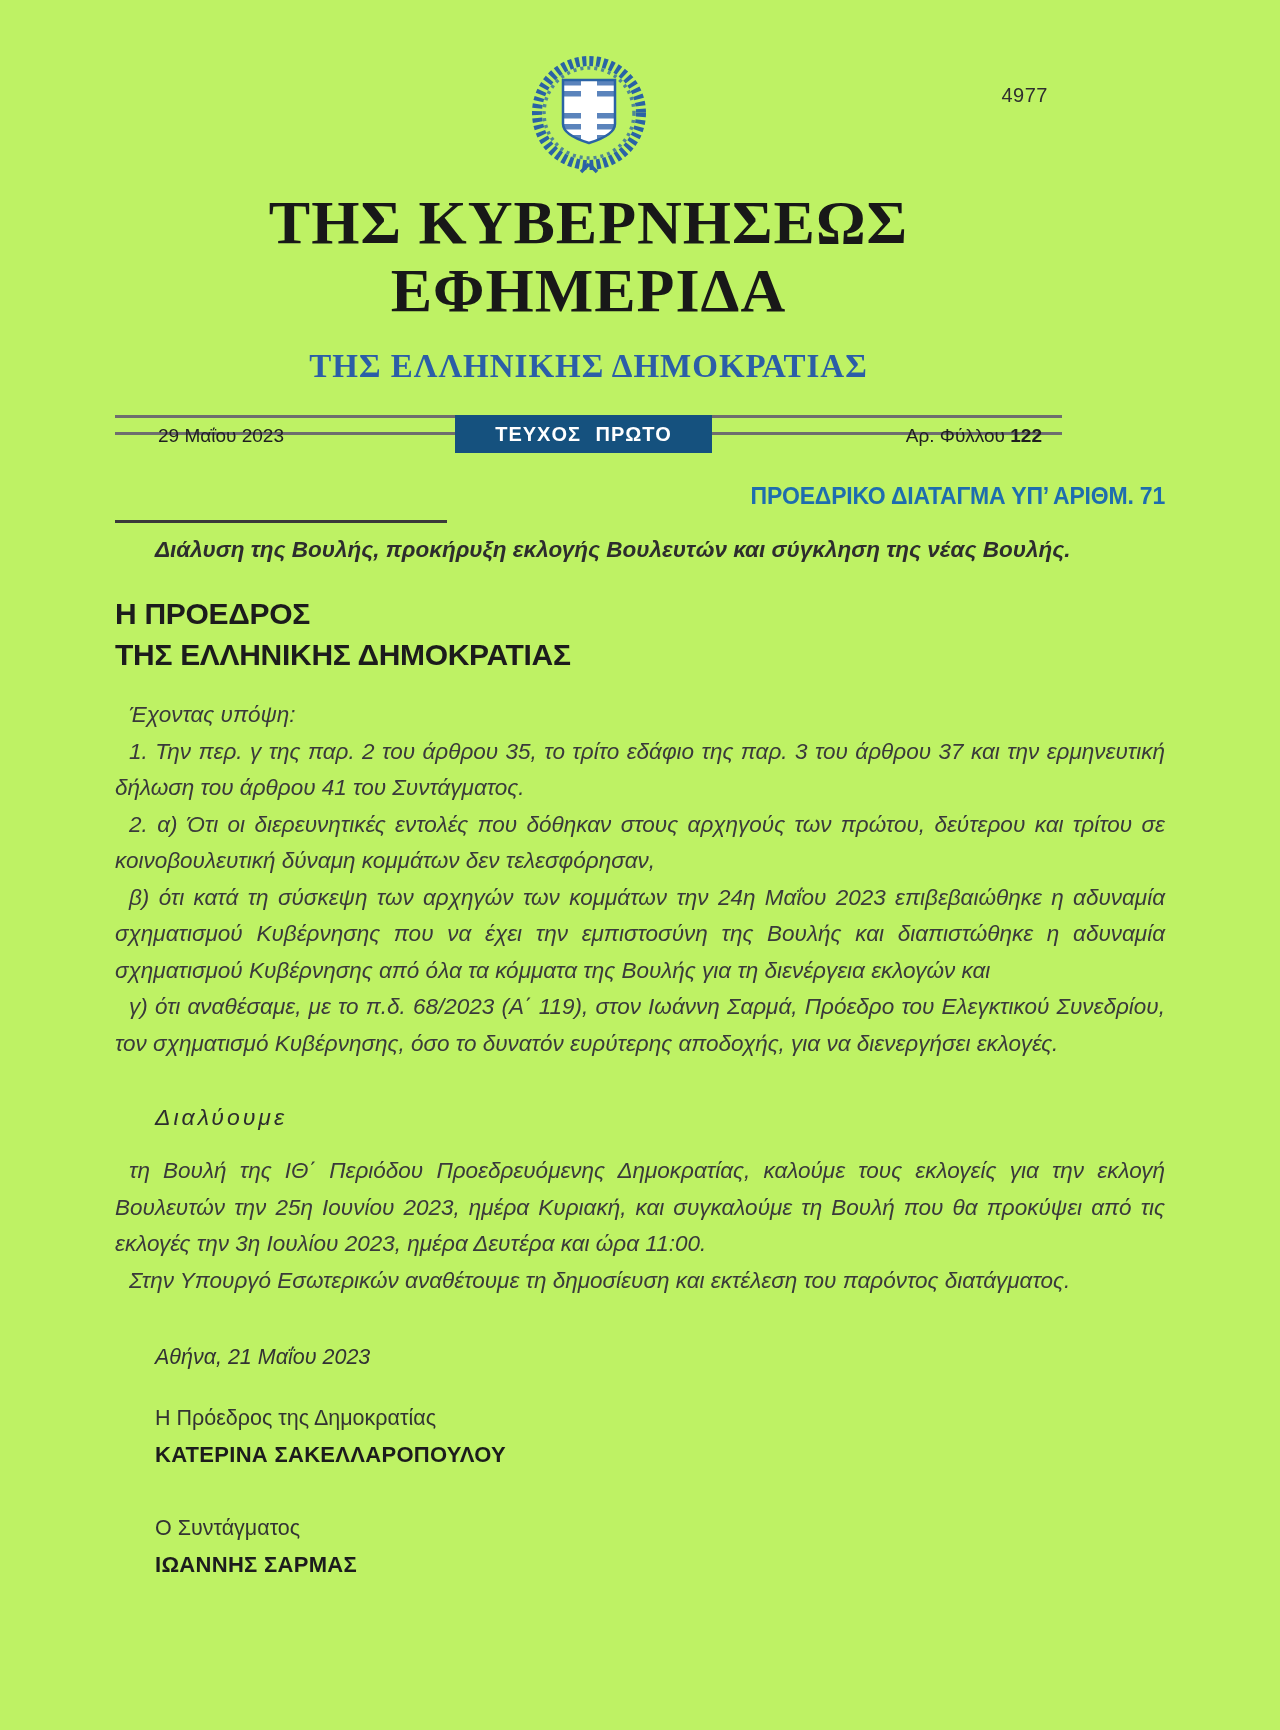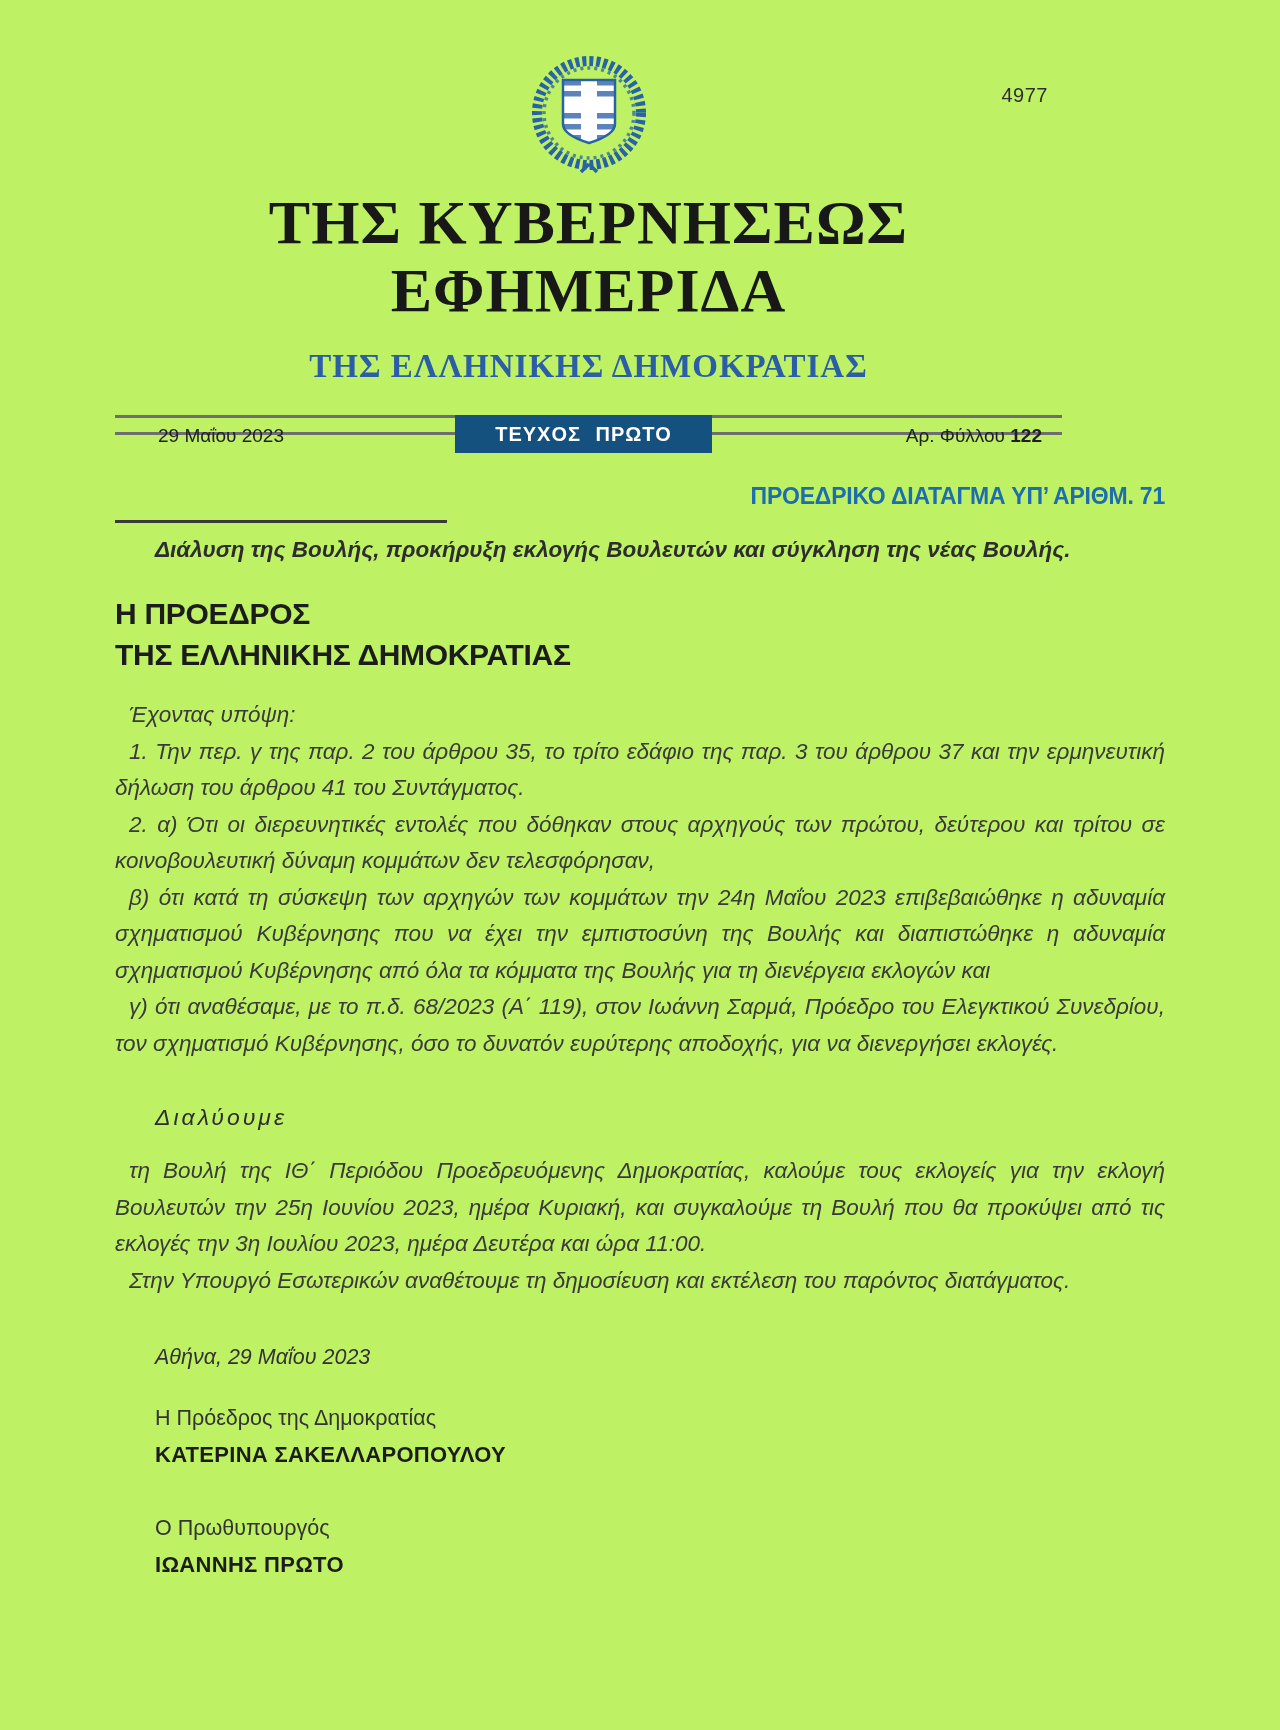--- a/index.html
+++ b/index.html
@@ -170,21 +170,21 @@
     </section>
 
     <h4 class="operative-heading">Διαλύουμε</h4>
 
     <section class="operative">
         <p class="body-par">τη Βουλή της ΙΘ΄ Περιόδου Προεδρευόμενης Δημοκρατίας, καλούμε τους εκλογείς για την εκλογή Βουλευτών την 25η Ιουνίου 2023, ημέρα Κυριακή, και συγκαλούμε τη Βουλή που θα προκύψει από τις εκλογές την 3η Ιουλίου 2023, ημέρα Δευτέρα και ώρα 11:00.</p>
         <p class="body-par">Στην Υπουργό Εσωτερικών αναθέτουμε τη δημοσίευση και εκτέλεση του παρόντος διατάγματος.</p>
       </section>
 
     <section class="sig-block">
-      <p class="sig-place-date">Αθήνα, 29 Μαΐου 2023</p>
+      <p class="sig-place-date">Αθήνα, 21 Μαΐου 2023</p>
       <p class="sig-title">Η Πρόεδρος της Δημοκρατίας</p>
       <p class="sig-name">ΚΑΤΕΡΙΝΑ ΣΑΚΕΛΛΑΡΟΠΟΥΛΟΥ</p>
-      <p class="sig-title second">Ο Πρωθυπουργός</p>
-      <p class="sig-name">ΙΩΑΝΝΗΣ ΠΡΩΤΟ</p>
+      <p class="sig-title second">Ο Συντάγματος</p>
+      <p class="sig-name">ΙΩΑΝΝΗΣ ΣΑΡΜΑΣ</p>
     </section>
 
   </main>
 </div>
 
 </body></html>

